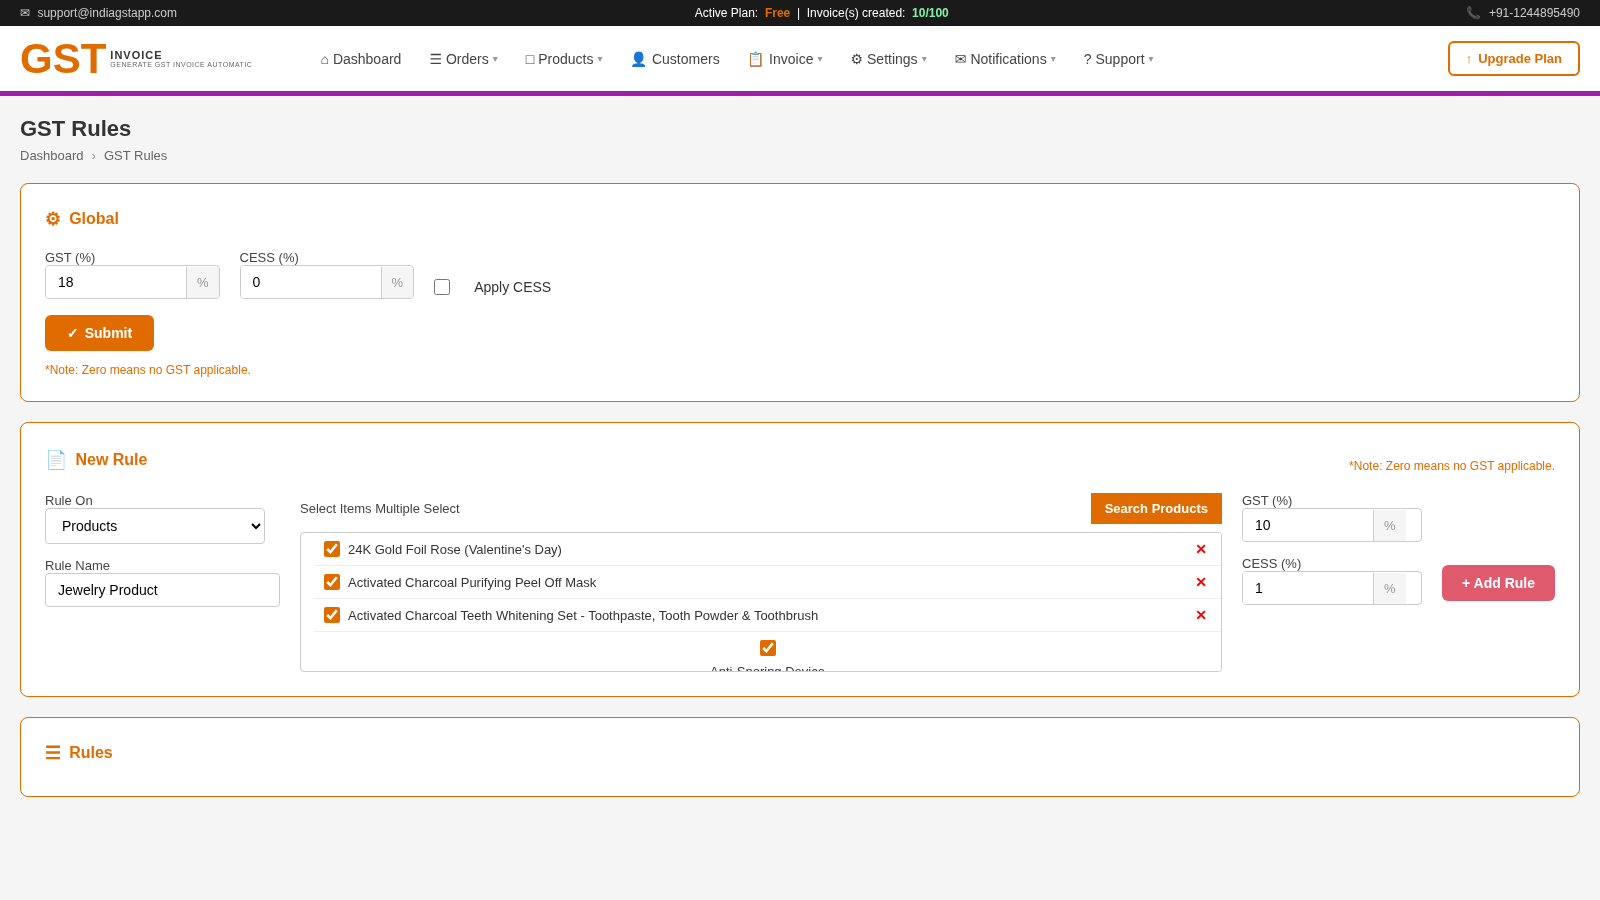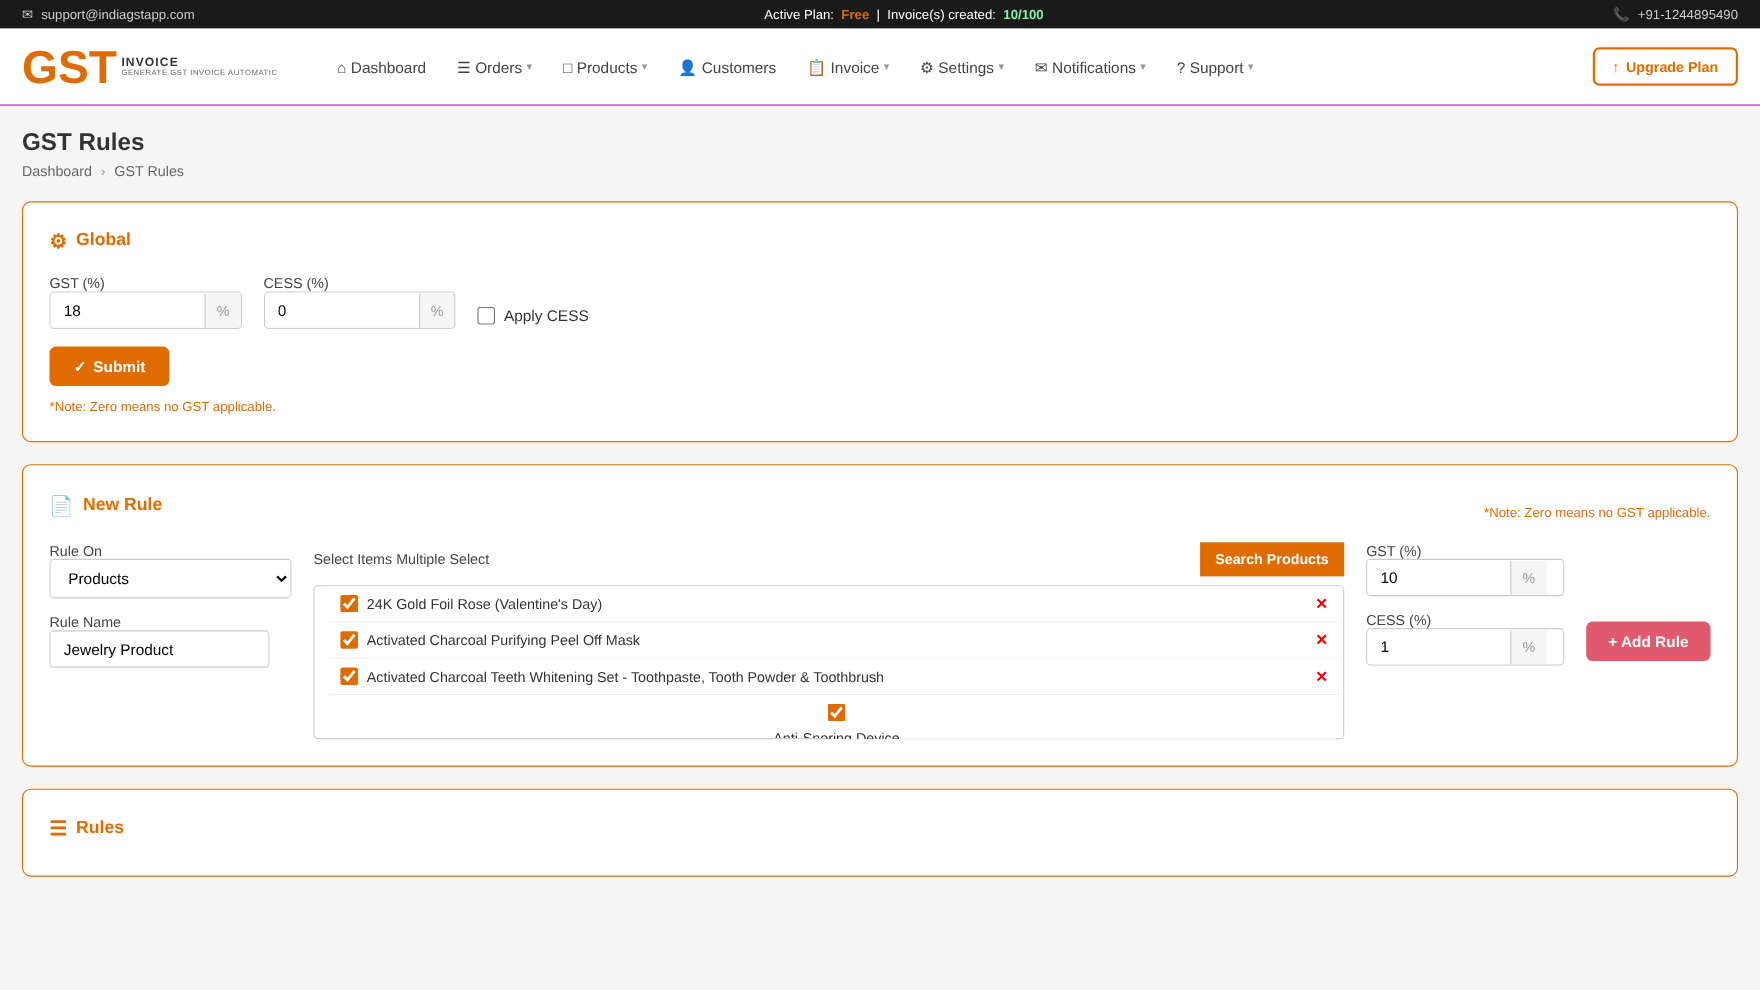--- a/index.html
+++ b/index.html
@@ -12,26 +12,26 @@
       display: flex;
       justify-content: space-between;
       align-items: center;
       padding: 6px 20px;
       font-size: 12px;
     }
 
     
     .navbar {
       background: #fff;
-      border-bottom: 1px solid #a21caf;
+      border-bottom: 5px solid #a21caf;
       display: flex;
       align-items: center;
       padding: 0 20px;
       height: 70px;
-      gap: 2px;
+      gap: 16px;
     }
     .logo {
       display: flex;
       align-items: center;
       margin-right: 40px;
     }
     .logo-gst {
       font-size: 42px;
       font-weight: 900;
       color: #e06c00;
@@ -165,21 +165,21 @@
       background: #f5f5f5;
       border-left: 1px solid #ccc;
       padding: 8px 10px;
       color: #999;
       font-size: 13px;
     }
 
     .checkbox-row {
       display: flex;
       align-items: center;
-      gap: 8px;
+      gap: 24px;
       margin-bottom: 16px;
     }
     .checkbox-row input[type=checkbox] {
       width: 16px;
       height: 16px;
       cursor: pointer;
     }
 
     .submit-btn {
       background: #e06c00;
@@ -234,21 +234,21 @@
       width: 220px;
       appearance: auto;
     }
 
     .text-input {
       border: 1px solid #ccc;
       border-radius: 4px;
       padding: 8px 12px;
       font-size: 14px;
       outline: none;
-      width: 200px;
+      width: 235px;
     }
 
     
     .select-items-col {
       display: flex;
       flex-direction: column;
       gap: 8px;
       flex: 1;
       min-width: 300px;
     }

